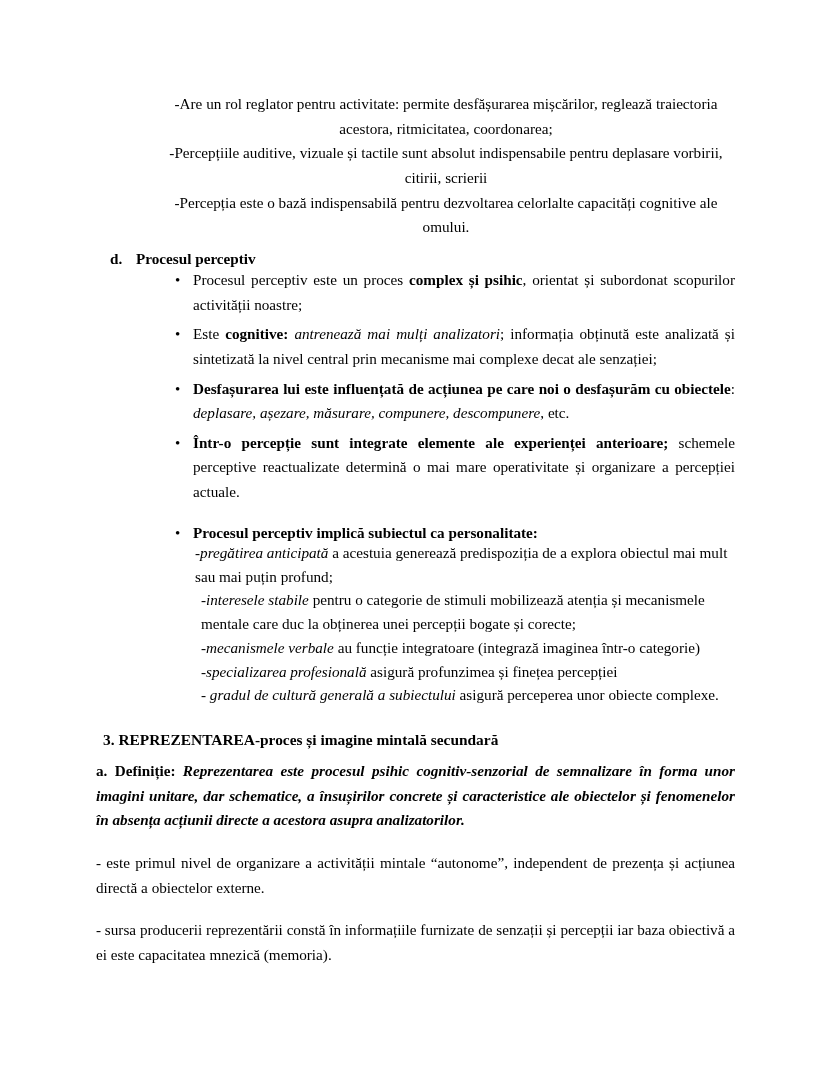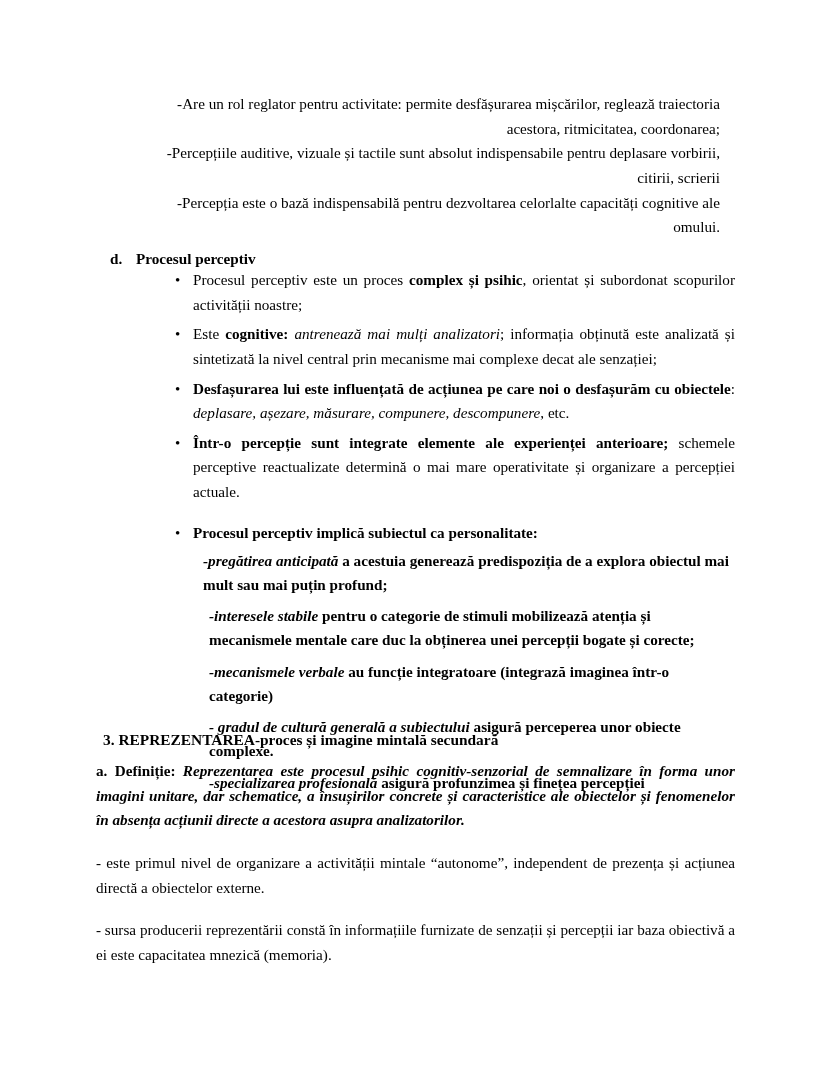--- a/index.html
+++ b/index.html
@@ -13,26 +13,26 @@
     height: 1071px;
     background: #ffffff;
     font-family: "Liberation Serif", "DejaVu Serif", serif;
     color: #000000;
     overflow: hidden;
   }
 
   
   .intro-block {
     position: absolute;
-    left: 128px;
+    left: 150px;
     top: 92px;
     width: 592px;
     font-size: 15.2px;
     line-height: 1.62;
-    text-align: right;
+    text-align: center;
   }
   .intro-block p {
     margin: 0;
   }
 
   
   .alpha-heading {
     position: absolute;
     left: 110px;
     top: 247px;
@@ -75,22 +75,21 @@
   
   .sub-block {
     position: absolute;
     left: 195px;
     top: 541px;
     width: 545px;
     font-size: 15.2px;
     line-height: 1.56;
   }
   .sub-block p {
-    margin: 8px;
-    font-weight: bold;
+    margin: 0;
   }
   .sub-line-indent {
     padding-left: 6px;
   }
 
   
   .major-heading {
     position: absolute;
     left: 103px;
     top: 728px;
@@ -147,22 +146,22 @@
       <div class="bullet-item"><span class="dot">•</span><span>Este </span><span class="b">cognitive:</span><span class="i"> antrenează mai mulți analizatori</span><span>; informația obținută este analizată și sintetizată la nivel central prin mecanisme mai complexe decat ale senzației;</span></div>
       <div class="bullet-item"><span class="dot">•</span><span class="b">Desfașurarea lui este influențată de acțiunea pe care noi o desfașurăm cu obiectele</span><span>: </span><span class="i">deplasare, așezare, măsurare, compunere, descompunere</span><span>, etc.</span></div>
       <div class="bullet-item"><span class="dot">•</span><span class="b">Într-o percepție sunt integrate elemente ale experienței anterioare;</span><span> schemele perceptive reactualizate determină o mai mare operativitate și organizare a percepției actuale.</span></div>
       <div class="bullet-item last-spaced"><span class="dot">•</span><span class="b">Procesul perceptiv implică subiectul ca personalitate:</span></div>
     </div>
 
   <div class="sub-block" id="sub-block">
       <p><span class="i">-pregătirea anticipată</span><span> a acestuia generează predispoziția de a explora obiectul   mai mult sau mai puțin profund;</span></p>
       <p class="sub-line-indent"><span class="i">-interesele stabile</span><span> pentru o categorie de stimuli mobilizează atenția și mecanismele mentale care duc la obținerea unei percepții bogate și corecte;</span></p>
       <p class="sub-line-indent"><span class="i">-mecanismele verbale</span><span> au funcție integratoare (integrază imaginea într-o categorie)</span></p>
+      <p class="sub-line-indent"><span class="i">-specializarea profesională</span><span> asigură profunzimea și finețea percepției</span></p>
       <p class="sub-line-indent"><span class="i">- gradul de cultură generală a subiectului</span><span> asigură perceperea unor obiecte  complexe.</span></p>
-      <p class="sub-line-indent"><span class="i">-specializarea profesională</span><span> asigură profunzimea și finețea percepției</span></p>
     </div>
 
   <div class="major-heading">3. REPREZENTAREA-proces și imagine mintală secundară</div>
 
   <div class="bottom-block">
     <p class="def-para"><span class="lead b">a. Definiție</span><span class="lead b">: </span><span>Reprezentarea este procesul psihic cognitiv-senzorial de semnalizare în forma unor imagini unitare, dar schematice, a însușirilor concrete și caracteristice ale obiectelor și fenomenelor în absența acțiunii directe a acestora asupra analizatorilor.</span></p>
     <p>- este primul nivel de organizare a activității mintale “autonome”, independent de prezența și acțiunea directă a obiectelor externe.</p>
     <p>- sursa producerii reprezentării constă în informațiile furnizate de senzații și percepții iar baza obiectivă a ei este capacitatea mnezică (memoria).</p>
   </div>
 

